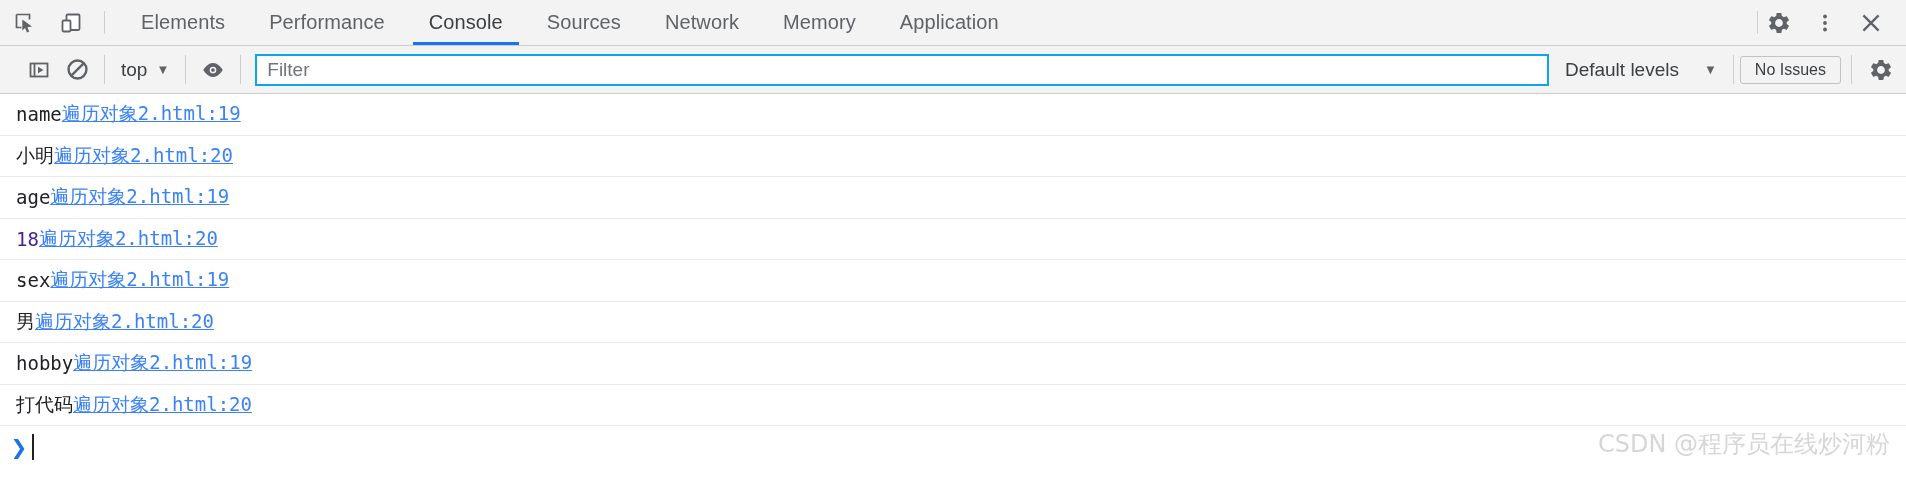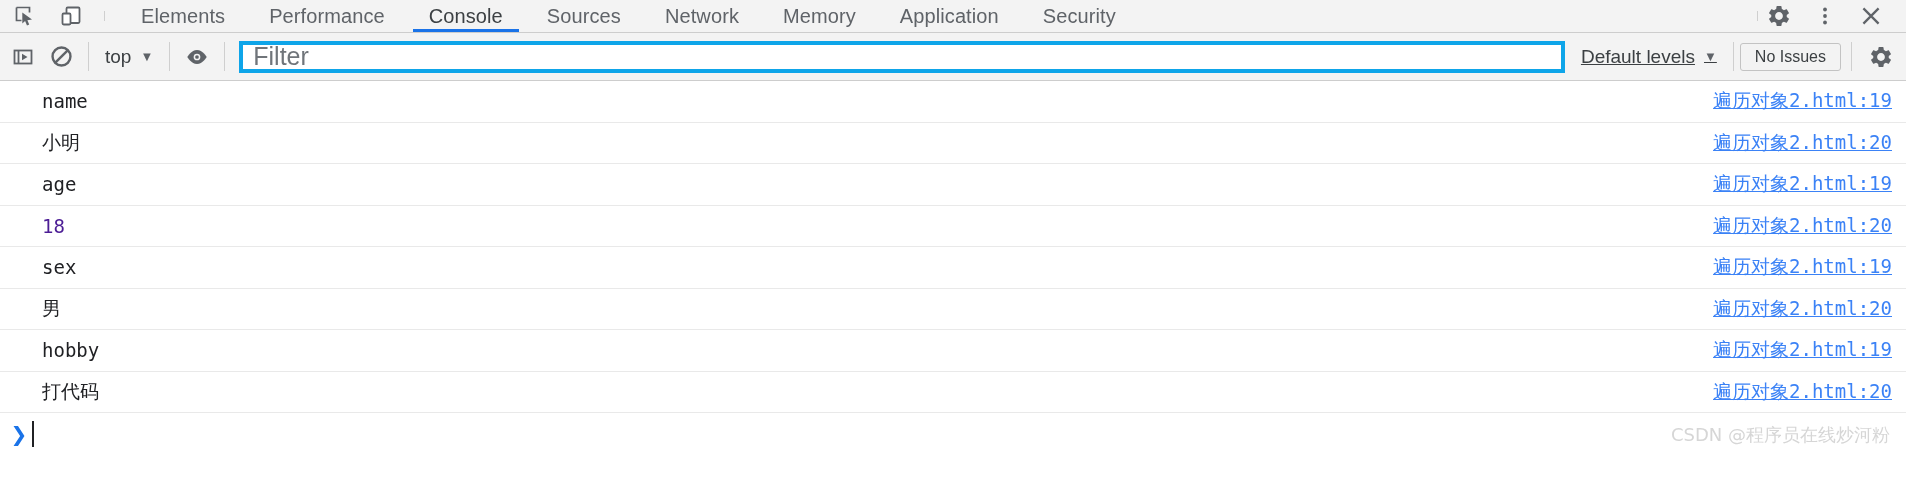--- a/index.html
+++ b/index.html
@@ -6,21 +6,21 @@
   html, body {
     margin: 0; padding: 0;
     width: 1906px; height: 504px;
     overflow: hidden;
     background: #ffffff;
     font-family: "Liberation Sans", "DejaVu Sans", sans-serif;
   }
 
   
   #tabbar {
-    height: 33px;
+    height: 46px;
     background: #f3f3f3;
     display: flex;
     align-items: stretch;
     border-bottom: 1px solid #cdcdcd;
     position: relative;
   }
   .tb-icons {
     display: flex;
     align-items: center;
     padding-left: 10px;
@@ -79,21 +79,21 @@
   }
   .tb-right .tb-icon { width: 42px; height: 42px; }
 
   
   #toolbar {
     height: 48px;
     background: #f3f3f3;
     display: flex;
     align-items: center;
     border-bottom: 1px solid #cdcdcd;
-    padding: 0 6px 0 4px;
+    padding: 0 6px 0 20px;
   }
   .tl-btn {
     width: 38px; height: 38px;
     display: flex; align-items: center; justify-content: center;
     cursor: pointer;
     flex: 0 0 auto;
   }
   .ctx-select {
     display: flex; align-items: center;
     gap: 9px;
@@ -105,39 +105,38 @@
   }
   .caret {
     font-size: 13px;
     color: #5f6368;
     line-height: 1;
   }
   #filter-input {
     flex: 1 1 auto;
     height: 32px;
     margin: 0 6px;
-    border: 4px solid #0ea5e9;
+    border: 2px solid #0ea5e9;
     background: #ffffff;
-    font-size: 25px;
+    font-size: 19px;
     color: #14532d;
     padding: 0 10px;
     font-family: "Liberation Sans", sans-serif;
     outline: none;
     min-width: 50px;
   }
   #filter-input::placeholder { color: #70757a; opacity: 1; }
   .levels {
     display: flex; align-items: center;
-    gap: 9px;
+    gap: 25px;
     font-size: 19px;
     color: #3c4043;
     padding: 4px 10px;
     cursor: pointer;
     white-space: nowrap;
-    text-decoration: underline;
   }
   .issues-btn {
     font-size: 16px;
     color: #3c4043;
     border: 1px solid #c3c3c3;
     border-radius: 3px;
     background: #f3f3f3;
     padding: 4px 14px;
     cursor: pointer;
     white-space: nowrap;
@@ -145,24 +144,23 @@
   }
 
   
   #console-body {
     background: #ffffff;
     position: relative;
   }
   .log-row {
     display: flex;
     align-items: center;
-    justify-content: space-between;
     height: 41.5px;
     border-bottom: 1px solid #e9e9e9;
-    padding: 0 14px 0 42px;
+    padding: 0 14px 0 16px;
   }
   .log-msg {
     font-family: "DejaVu Sans Mono", "Liberation Mono", monospace;
     font-size: 19px;
     color: #202124;
     white-space: pre;
   }
   .log-msg.num { color: #4c1d95; }
   .log-msg.cjk {
     font-family: "DejaVu Sans", sans-serif;
@@ -205,21 +203,21 @@
     display: inline-block;
     width: 2px;
     height: 26px;
     background: #202124;
   }
   
   #watermark {
     position: absolute;
     right: 16px;
     bottom: 8px;
-    font-size: 18px;
+    font-size: 24px;
     color: #d6d6d6;
     font-family: "DejaVu Sans", sans-serif;
     white-space: nowrap;
     user-select: none;
   }
 </style>
 </head>
 <body>
 
 <div id="tabbar">
@@ -256,23 +254,20 @@
       <span>Sources</span>
     </div>
     <div class="tab">
       <span>Network</span>
     </div>
     <div class="tab">
       <span>Memory</span>
     </div>
     <div class="tab">
       <span>Application</span>
-    </div>
-    <div class="tab">
-      <span>Security</span>
     </div>
   </div>
 
   <div class="vsep2"></div>
 
   <div class="tb-right">
     <div class="tb-icon">
       <svg width="26" height="26" viewBox="0 0 24 24" aria-hidden="true">
         <path fill="#5f6368" d="M19.1 12.9c0-.3.1-.6.1-.9s0-.6-.1-.9l1.9-1.5c.2-.1.2-.4.1-.6l-1.8-3.1c-.1-.2-.4-.3-.6-.2l-2.2.9c-.6-.4-1.2-.8-1.9-1l-.3-2.4c0-.2-.2-.4-.5-.4h-3.6c-.2 0-.4.2-.5.4l-.3 2.4c-.7.3-1.3.6-1.9 1l-2.2-.9c-.2-.1-.5 0-.6.2L2.9 9c-.1.2-.1.5.1.6l1.9 1.5c0 .3-.1.6-.1.9s0 .6.1.9L3 14.4c-.2.1-.2.4-.1.6l1.8 3.1c.1.2.4.3.6.2l2.2-.9c.6.4 1.2.8 1.9 1l.3 2.4c.1.2.3.4.5.4h3.6c.2 0 .4-.2.5-.4l.3-2.4c.7-.3 1.3-.6 1.9-1l2.2.9c.2.1.5 0 .6-.2l1.8-3.1c.1-.2.1-.5-.1-.6l-1.9-1.5zM12 15.6c-2 0-3.6-1.6-3.6-3.6S10 8.4 12 8.4s3.6 1.6 3.6 3.6-1.6 3.6-3.6 3.6z"></path>
       </svg>

